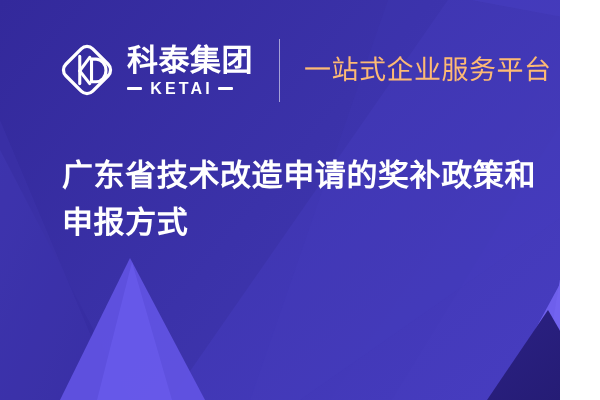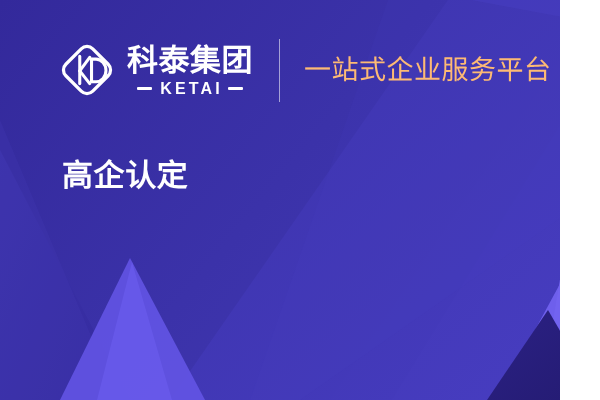--- a/index.html
+++ b/index.html
@@ -73,21 +73,20 @@
     color: #ffffff;
     letter-spacing: 0.5px;
     white-space: nowrap;
   }
 
   .logo-en-row {
     display: flex;
     align-items: center;
     gap: 5px;
     width: 100%;
-    justify-content: center;
   }
 
   .logo-dash {
     display: block;
     height: 3px;
     width: 15px;
     background: #ffffff;
     border-radius: 1px;
   }
 
@@ -241,16 +240,17 @@
     </div>
 
     <div class="divider"></div>
 
     <div class="tagline-block">
       <div class="tagline-main">一站式企业服务平台</div>
     </div>
   </div>
 
   <div class="headline">
-    <div class="headline-line">高企认定</div>
+    <div class="headline-line">广东省技术改造申请的奖补政策和</div>
+    <div class="headline-line">申报方式</div>
   </div>
 
 </div>
 
 </body></html>

